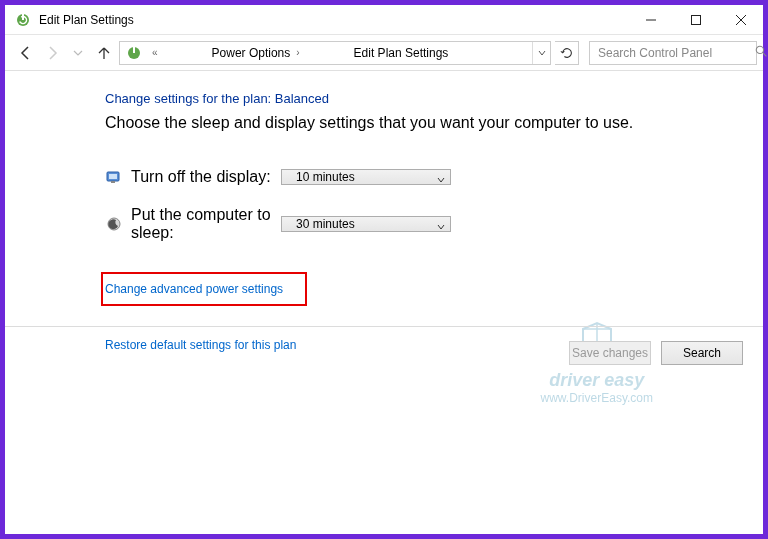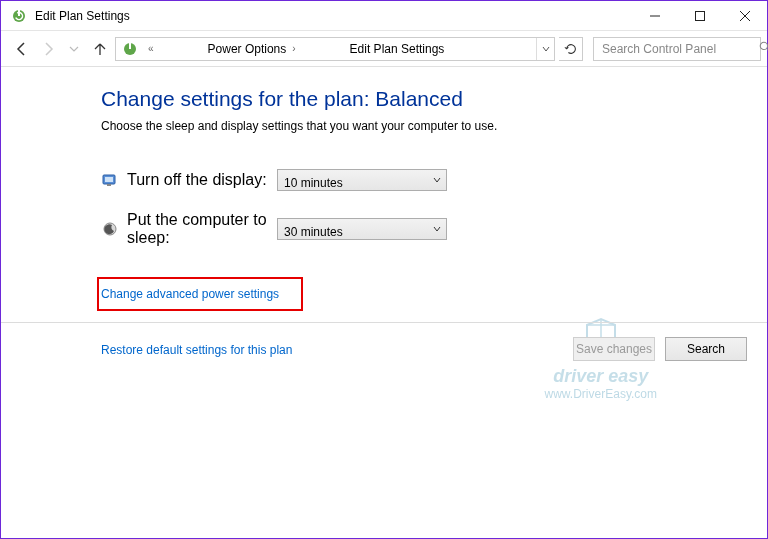--- a/index.html
+++ b/index.html
@@ -6,21 +6,21 @@
   body {
     margin: 0;
     font-family: "Segoe UI", Tahoma, sans-serif;
     font-size: 12px;
     color: #000;
     background: #fff;
   }
   .window {
     width: 768px;
     height: 539px;
-    border: 1px solid #6d28d9;
+    border: 5px solid #6d28d9;
     background: #fff;
     display: flex;
     flex-direction: column;
   }
   
   .titlebar {
     height: 30px;
     display: flex;
     align-items: center;
     background: #fff;
@@ -101,49 +101,49 @@
   .searchbox input::placeholder { color: #888; }
   .searchbox .mag { color: #888; }
   
   .content {
     flex: 1;
     position: relative;
     padding: 20px 0 0 100px;
   }
   .heading {
     color: #003399;
-    font-size: 21px;
+    font-size: 13px;
     font-weight: 400;
     margin-bottom: 8px;
   }
   .subtext {
-    font-size: 12px;
+    font-size: 16px;
     color: #000;
     margin-bottom: 36px;
   }
   .optrow {
     display: flex;
     align-items: center;
     margin-bottom: 20px;
   }
   .optrow .opt-icon {
     width: 18px; height: 18px;
     margin-right: 8px;
     display: flex; align-items: center; justify-content: center;
   }
   .optrow label {
     width: 150px;
     font-size: 16px;
   }
   .dropdown {
-    width: 170px; height: 22px;
+    width: 170px; height: 16px;
     border: 1px solid #adadad;
     background: linear-gradient(#f2f2f2, #e6e6e6);
-    display: flex; align-items: flex-end;
-    padding-left: 6px;
+    display: flex; align-items: flex-start;
+    padding-left: 14px;
     font-size: 12px;
   }
   .dropdown .dd-arrow {
     margin-left: auto;
     width: 18px; height: 20px;
     display: flex; align-items: center; justify-content: center;
     font-size: 10px;
     color: #333;
   }
   .link {

